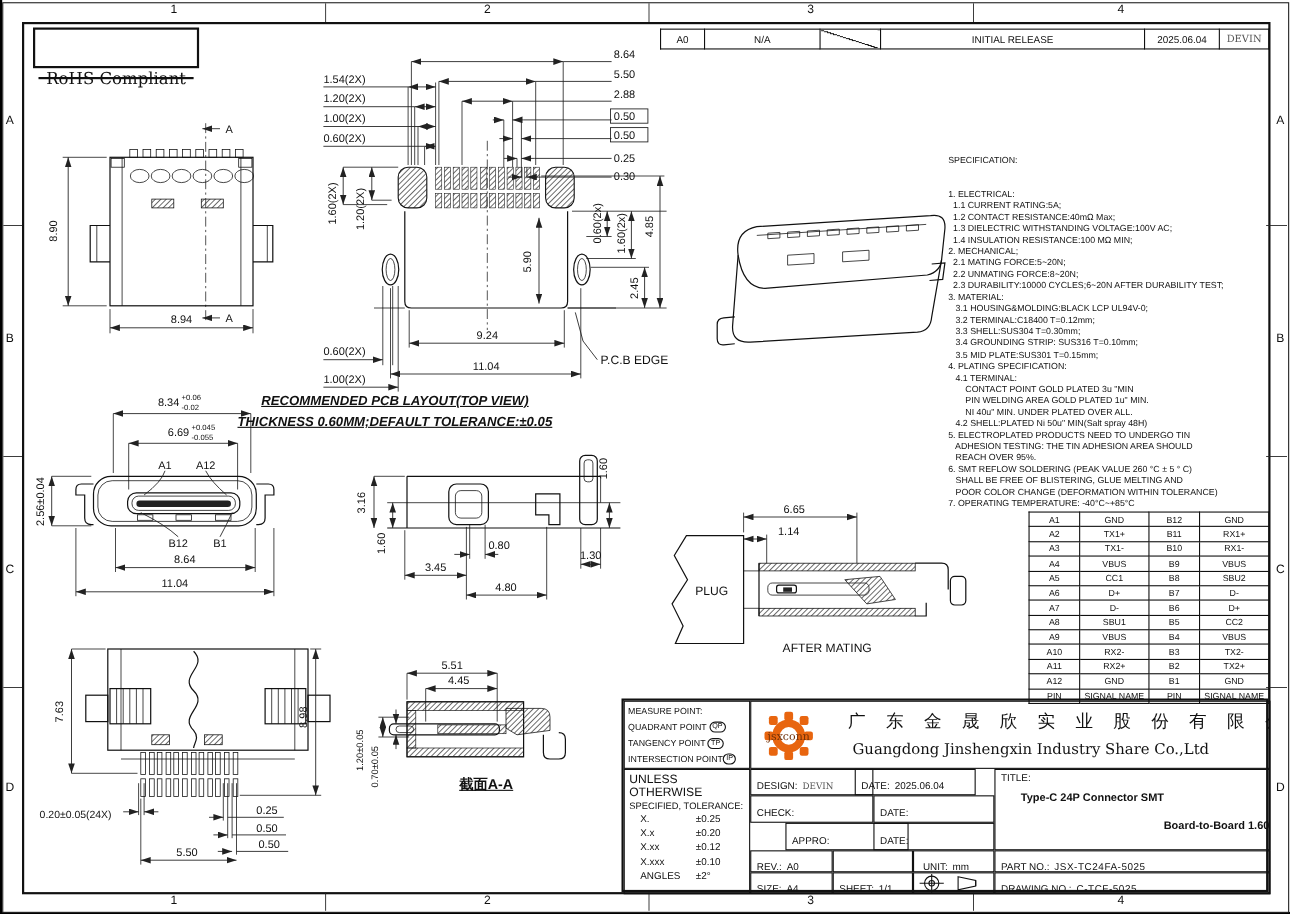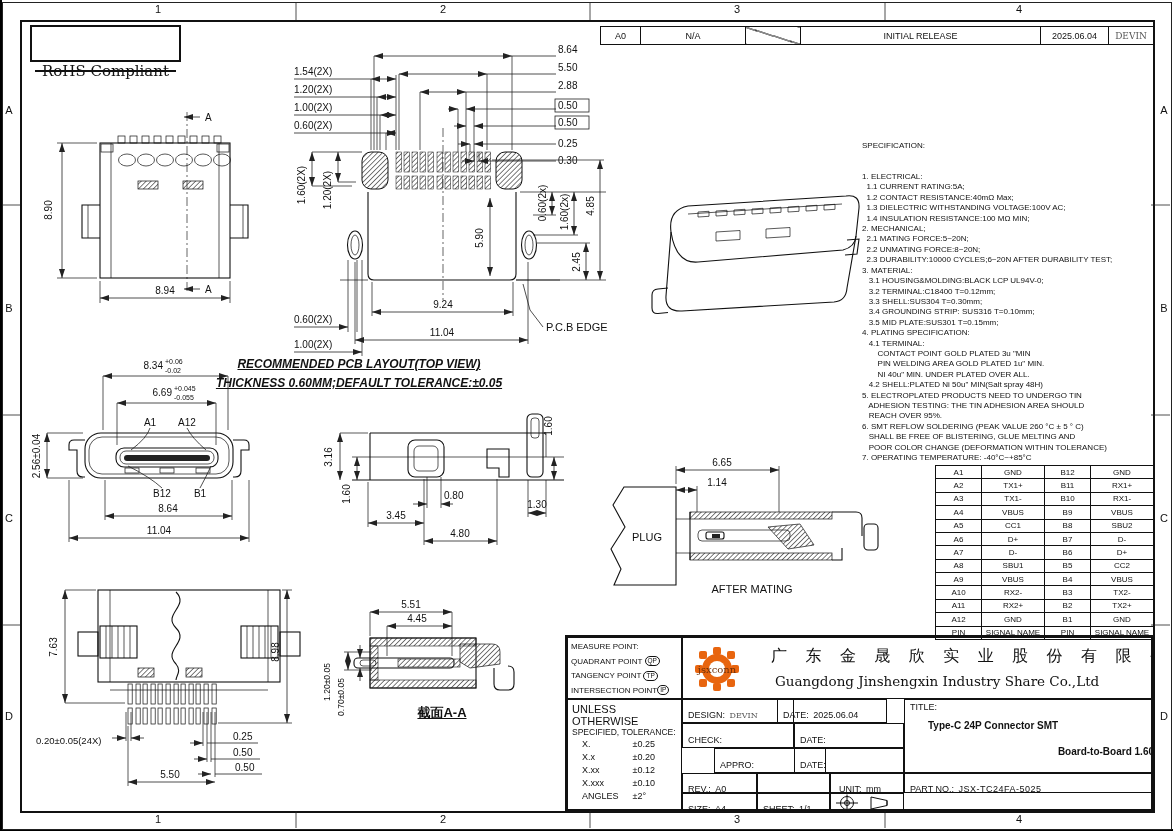--- a/index.html
+++ b/index.html
@@ -788,15 +788,19 @@
         <g stroke="#111" fill="none" stroke-width="1">
           <circle cx="16" cy="9" r="6.5"></circle>
           <circle cx="16" cy="9" r="2.5"></circle>
           <line x1="5" y1="9" x2="27" y2="9"></line>
             <line x1="16" y1="0.5" x2="16" y2="17.5"></line>
           <path d="M40,3 L56,6.5 L56,11.5 L40,15 Z"></path>
           <line x1="56" y1="6.5" x2="56" y2="11.5"></line>
         </g>
       </svg>
     </div>
+    <div class="cell" style="left:337px;top:156px;width:251px;height:20px;padding:4px 0 0 5px;">
+      <span class="flabel">DRAWING NO.:</span>
+      <span class="fvalue" style="letter-spacing:0.5px">C-TCF-5025</span>
+    </div>
   </div>
 
 </div>
 
 </body></html>

